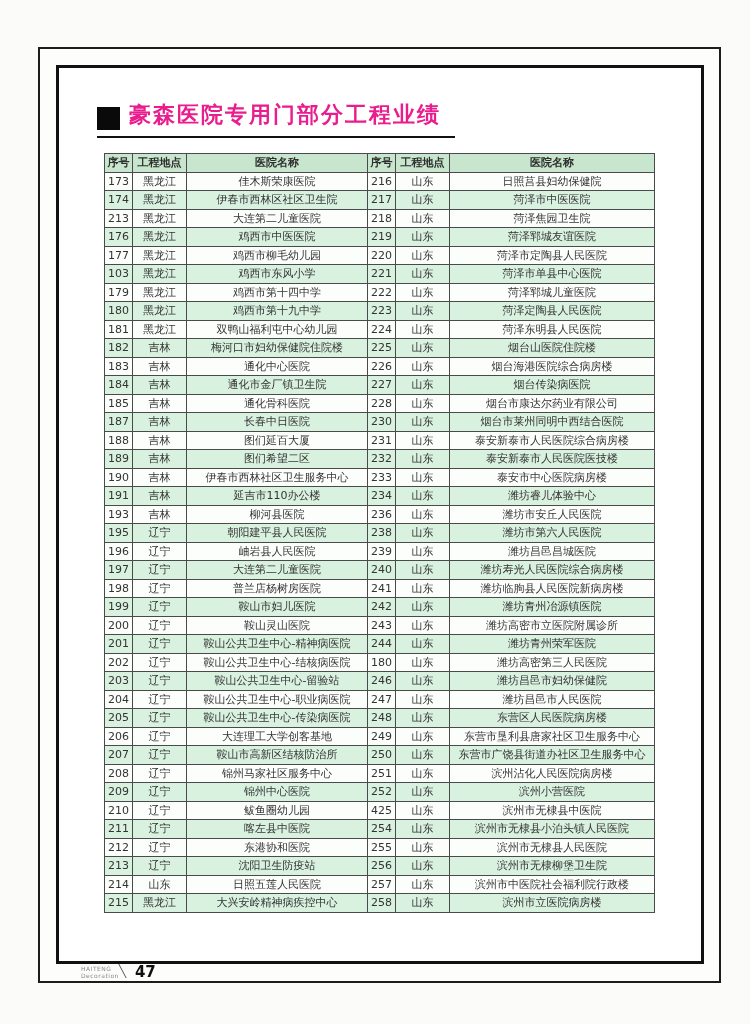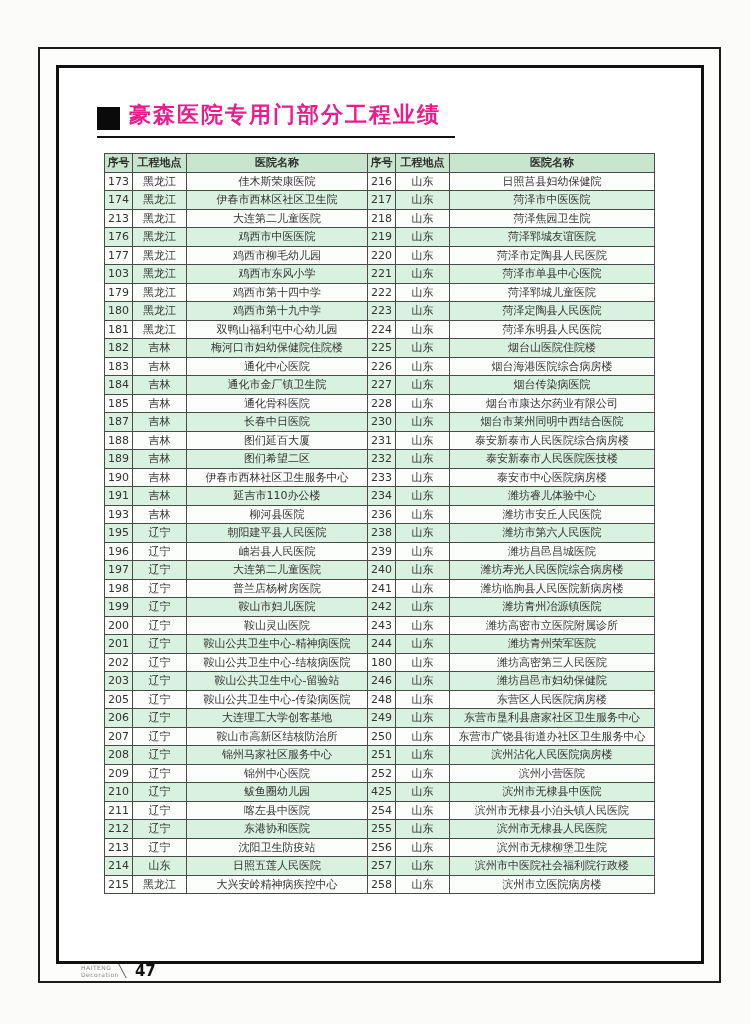--- a/index.html
+++ b/index.html
@@ -43,21 +43,21 @@
     white-space:nowrap;overflow:hidden;color:#333;
   }
   table.perf th{
     background:var(--header-bg,#c7e6cd);
     font-weight:bold;color:#2e2e2e;
   }
   table.perf tbody tr:nth-child(odd) td{background:var(--row-odd-bg,#fcfefc);}
   table.perf tbody tr:nth-child(even) td{background:var(--row-even-bg,#d9f1df);}
   .footer{
     position:absolute;left:22px;top:896px;
-    display:flex;align-items:flex-start;gap:1px;
+    display:flex;align-items:center;gap:1px;
   }
   .brand-small{
     display:flex;flex-direction:column;font-size:6px;line-height:7px;
     color:#8a8a8a;letter-spacing:0.5px;
   }
   .brand-slash{
     width:10px;height:14px;border-left:1.5px solid #555;
     transform:skewX(28deg);margin:0 1px 1px 2px;
   }
   .page-num{font-size:15px;font-weight:bold;color:#111;line-height:14px;}
@@ -311,20 +311,28 @@
           </tr>
           <tr>
             <td>203</td>
             <td>辽宁</td>
             <td>鞍山公共卫生中心-留验站</td>
             <td>246</td>
             <td>山东</td>
             <td>潍坊昌邑市妇幼保健院</td>
           </tr>
           <tr>
+            <td>204</td>
+            <td>辽宁</td>
+            <td>鞍山公共卫生中心-职业病医院</td>
+            <td>247</td>
+            <td>山东</td>
+            <td>潍坊昌邑市人民医院</td>
+          </tr>
+          <tr>
             <td>205</td>
             <td>辽宁</td>
             <td>鞍山公共卫生中心-传染病医院</td>
             <td>248</td>
             <td>山东</td>
             <td>东营区人民医院病房楼</td>
           </tr>
           <tr>
             <td>206</td>
             <td>辽宁</td>

